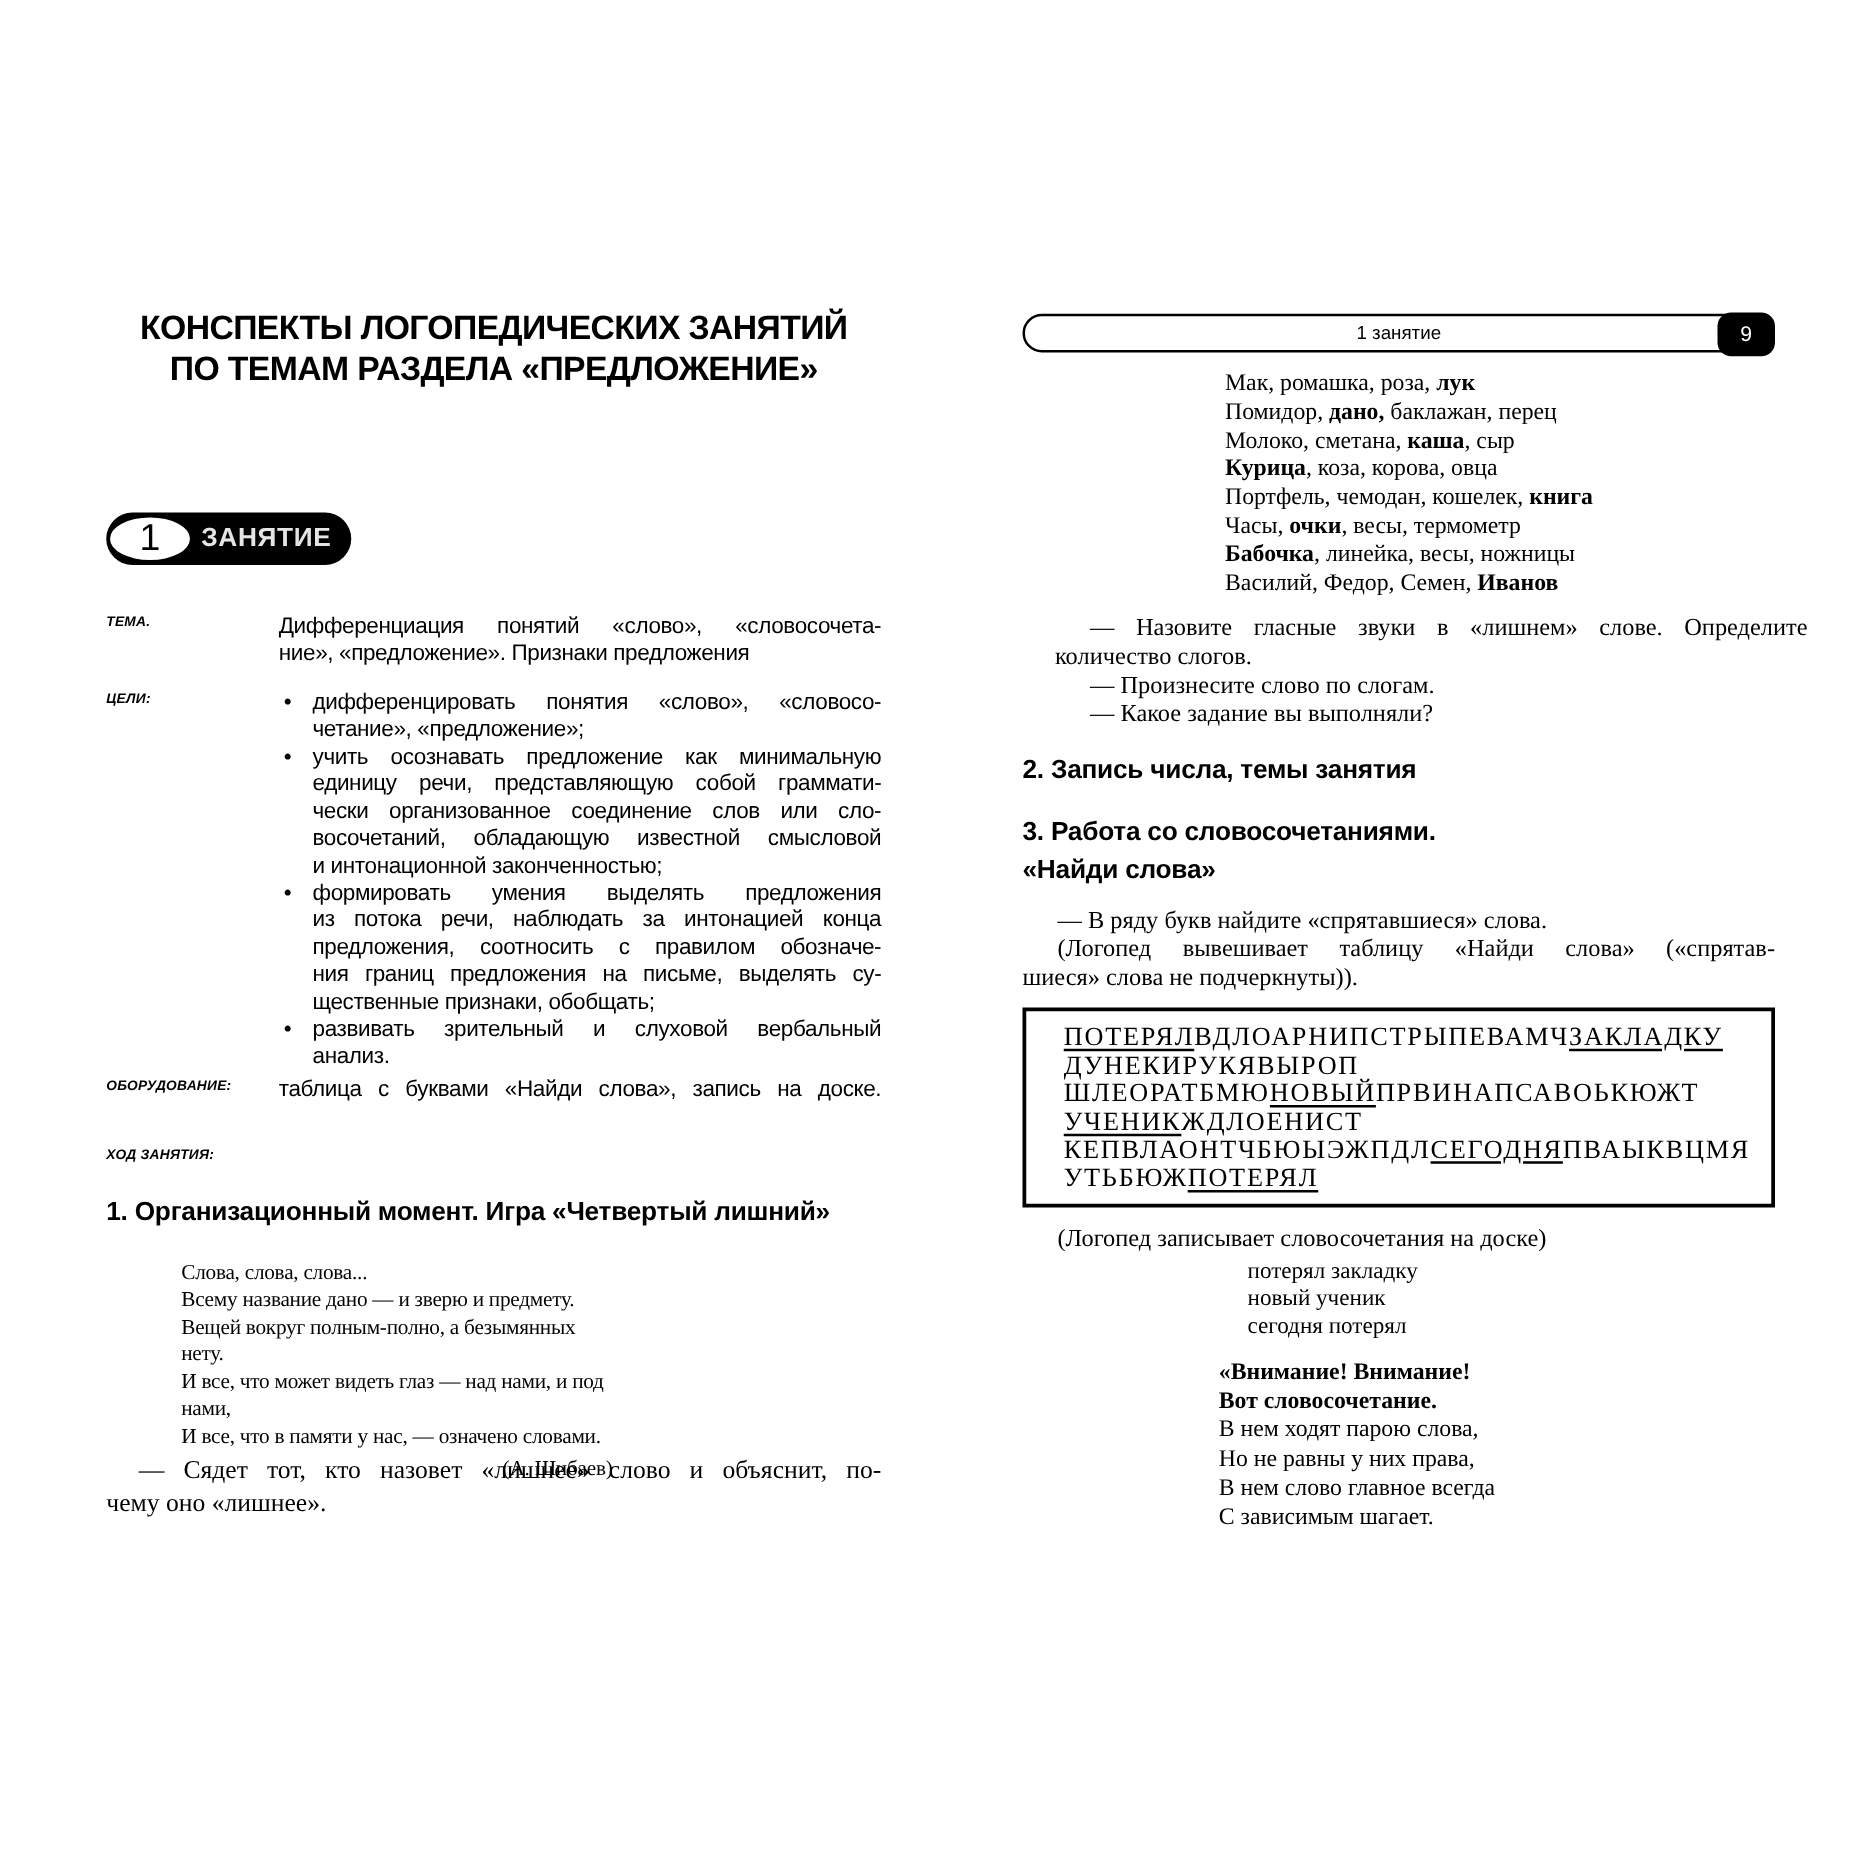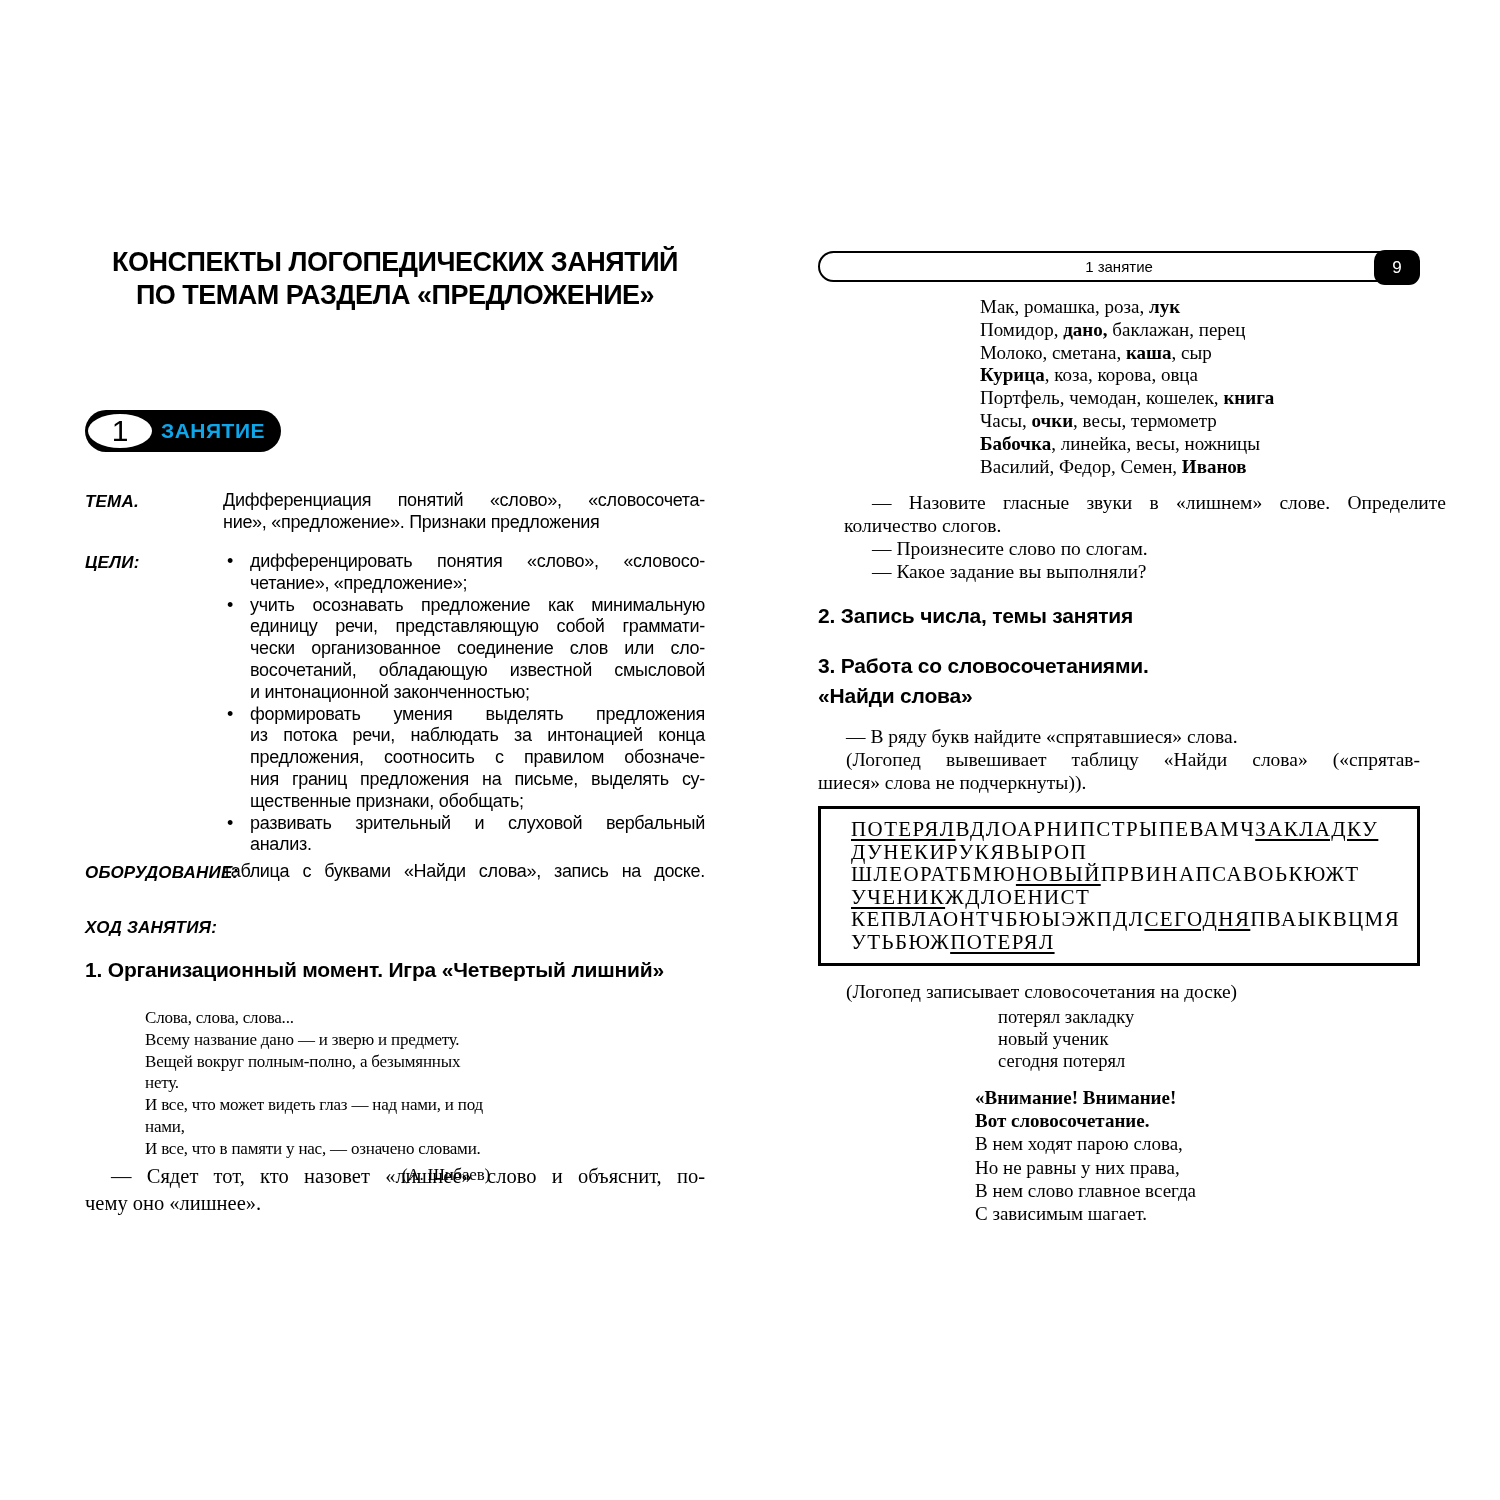--- a/index.html
+++ b/index.html
@@ -23,27 +23,27 @@
     background:#000; border-radius:22px;
     display:inline-flex; align-items:center; padding-right:16px;
   }
   .l-badge .oval {
     width:64px; height:34px; background:#fff; border-radius:50%;
     margin-left:3px; margin-right:9px;
     display:flex; align-items:center; justify-content:center;
     font-family:"Liberation Sans", sans-serif; font-size:30px; color:#000;
   }
   .l-badge .blabel {
-    color:#0ea5e9; font-family:"Liberation Sans", sans-serif;
+    color:#e5e5e5; font-family:"Liberation Sans", sans-serif;
     font-weight:bold; font-size:21px; letter-spacing:0.5px;
   }
   .lab {
     font-family:"Liberation Sans", sans-serif;
     font-weight:bold; font-style:italic;
-    font-size:17px; letter-spacing:0.2px; left:85px;
+    font-size:11px; letter-spacing:0.2px; left:85px;
   }
   .sans-c {
     left:223px; width:482px;
     font-family:"Liberation Sans", sans-serif;
     font-size:18px; line-height:21.8px; letter-spacing:-0.3px;
   }
   .j { text-align:justify; text-align-last:justify; }
   .bullet { position:relative; padding-left:27px; }
   .bullet .dot { position:absolute; left:4px; top:0; }
   .h1-left {

